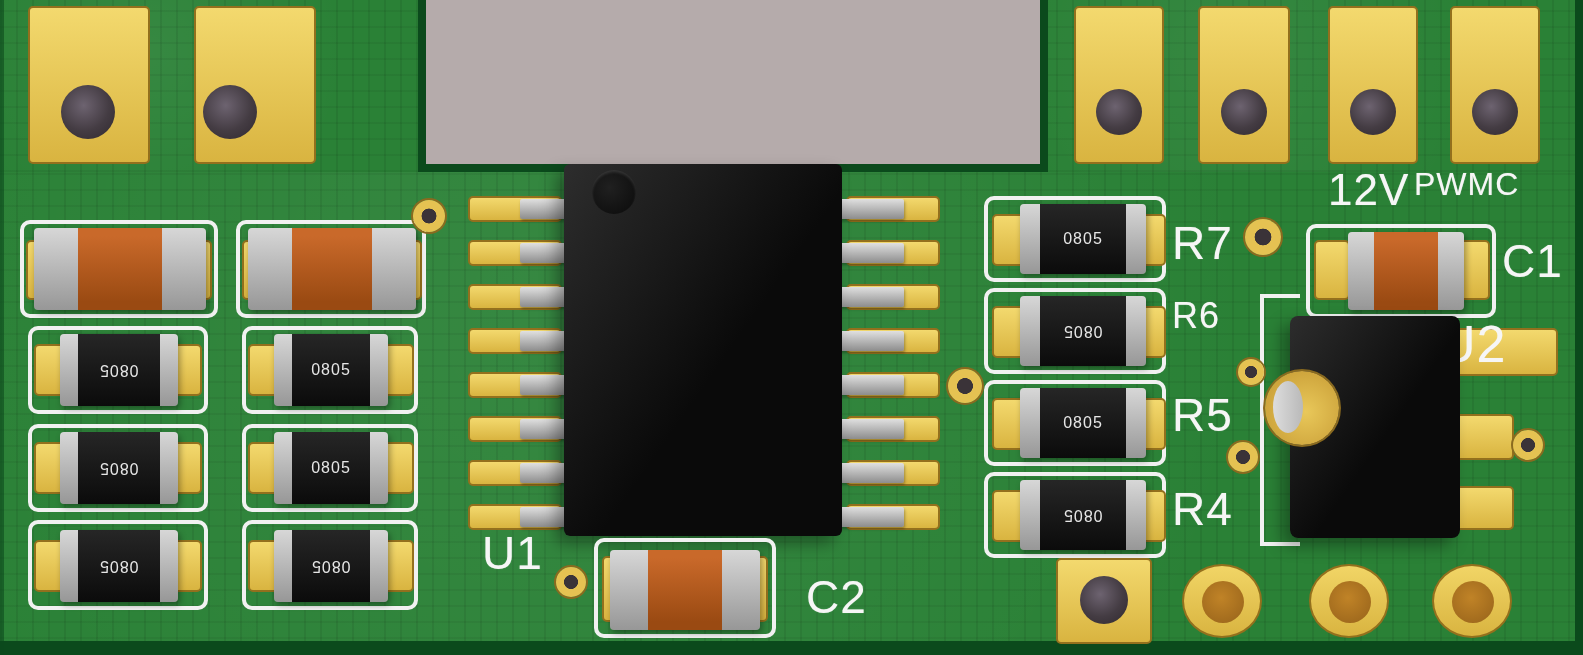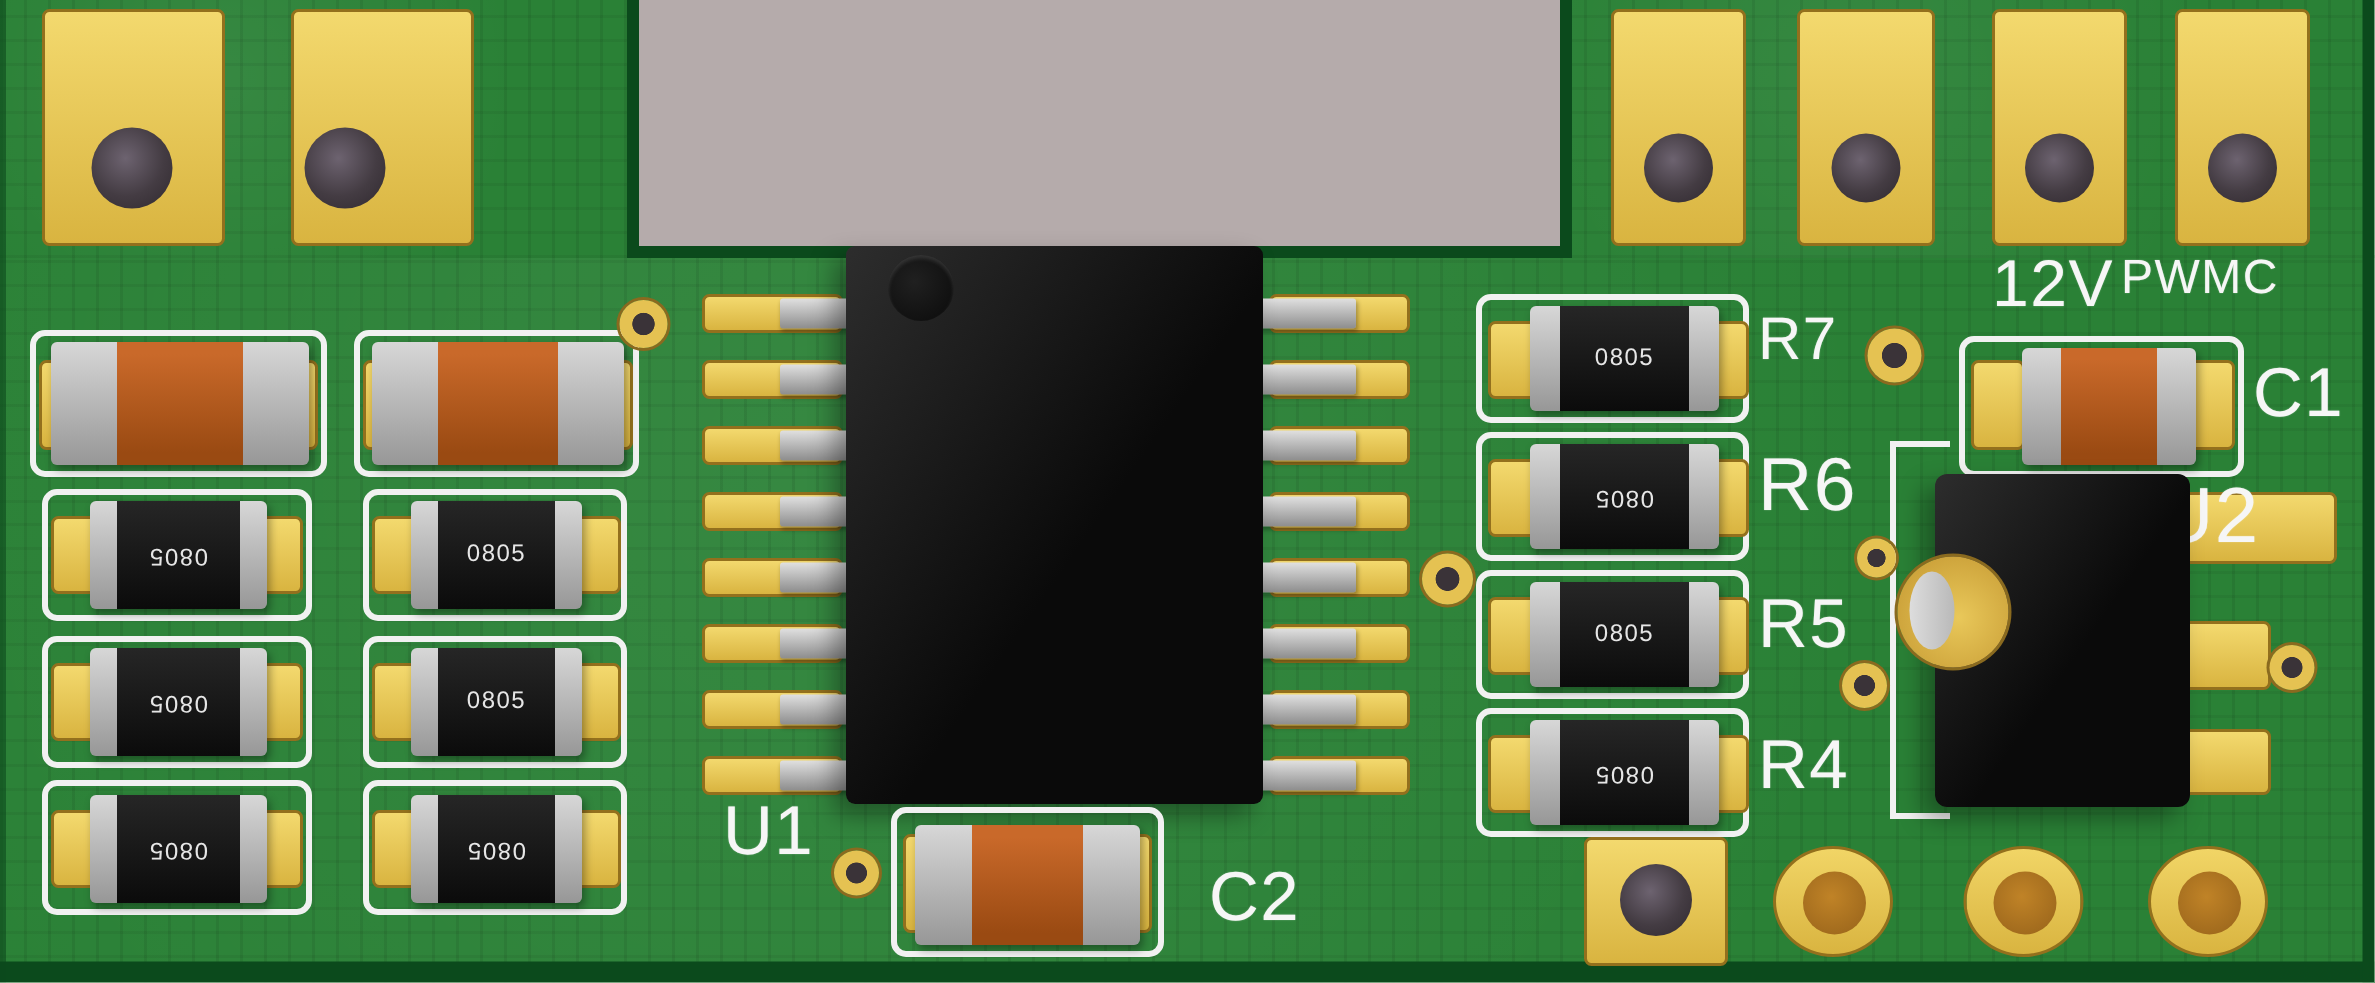--- a/index.html
+++ b/index.html
@@ -197,33 +197,33 @@
   <div class="abs outline" style="left:984px;top:196px;width:182px;height:86px"></div>
   <div class="abs gold" style="left:992px;top:214px;width:34px;height:52px"></div>
   <div class="abs gold" style="left:1132px;top:214px;width:34px;height:52px"></div>
   <div class="abs chip" style="left:1020px;top:204px;width:126px;height:70px">
     <div class="cap" style="width:20px"></div>
     <div class="blk">
         <span class="mark">0805</span>
       </div>
     <div class="cap" style="width:20px"></div>
   </div>
-  <div class="silk" style="left:1172px;top:206px;font-size:40px">R7</div>
+  <div class="silk" style="left:1172px;top:220px;font-size:46px">R7</div>
 
   <div class="abs outline" style="left:984px;top:288px;width:182px;height:86px"></div>
   <div class="abs gold" style="left:992px;top:306px;width:34px;height:52px"></div>
   <div class="abs gold" style="left:1132px;top:306px;width:34px;height:52px"></div>
   <div class="abs chip" style="left:1020px;top:296px;width:126px;height:70px">
     <div class="cap" style="width:20px"></div>
     <div class="blk">
         <span class="mark flip">0805</span>
       </div>
     <div class="cap" style="width:20px"></div>
   </div>
-  <div class="silk" style="left:1172px;top:298px;font-size:50px">R6</div>
+  <div class="silk" style="left:1172px;top:298px;font-size:36px">R6</div>
 
   <div class="abs outline" style="left:984px;top:380px;width:182px;height:86px"></div>
   <div class="abs gold" style="left:992px;top:398px;width:34px;height:52px"></div>
   <div class="abs gold" style="left:1132px;top:398px;width:34px;height:52px"></div>
   <div class="abs chip" style="left:1020px;top:388px;width:126px;height:70px">
     <div class="cap" style="width:20px"></div>
     <div class="blk">
         <span class="mark">0805</span>
       </div>
     <div class="cap" style="width:20px"></div>

